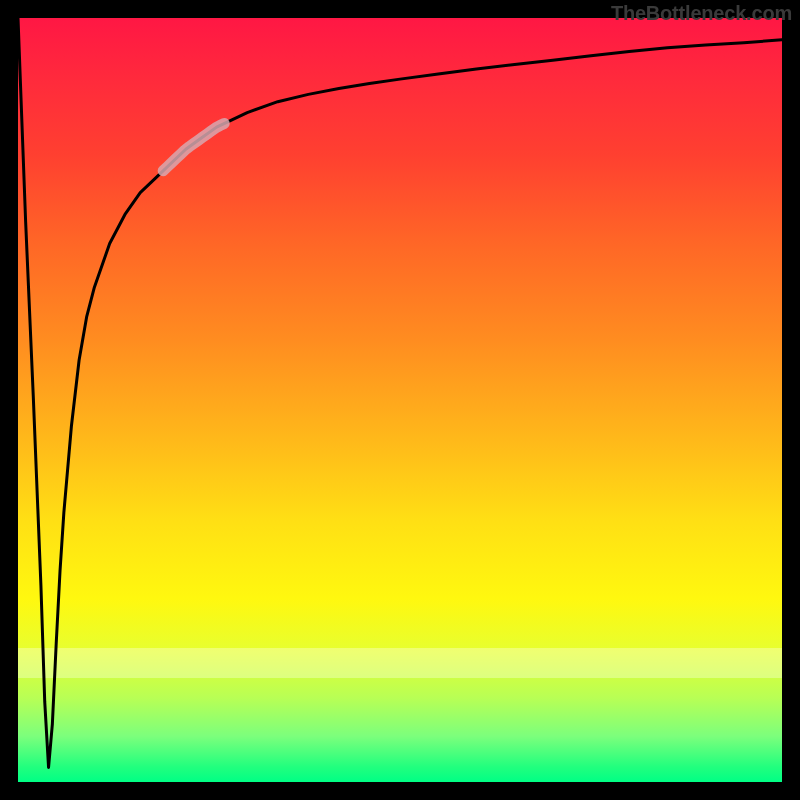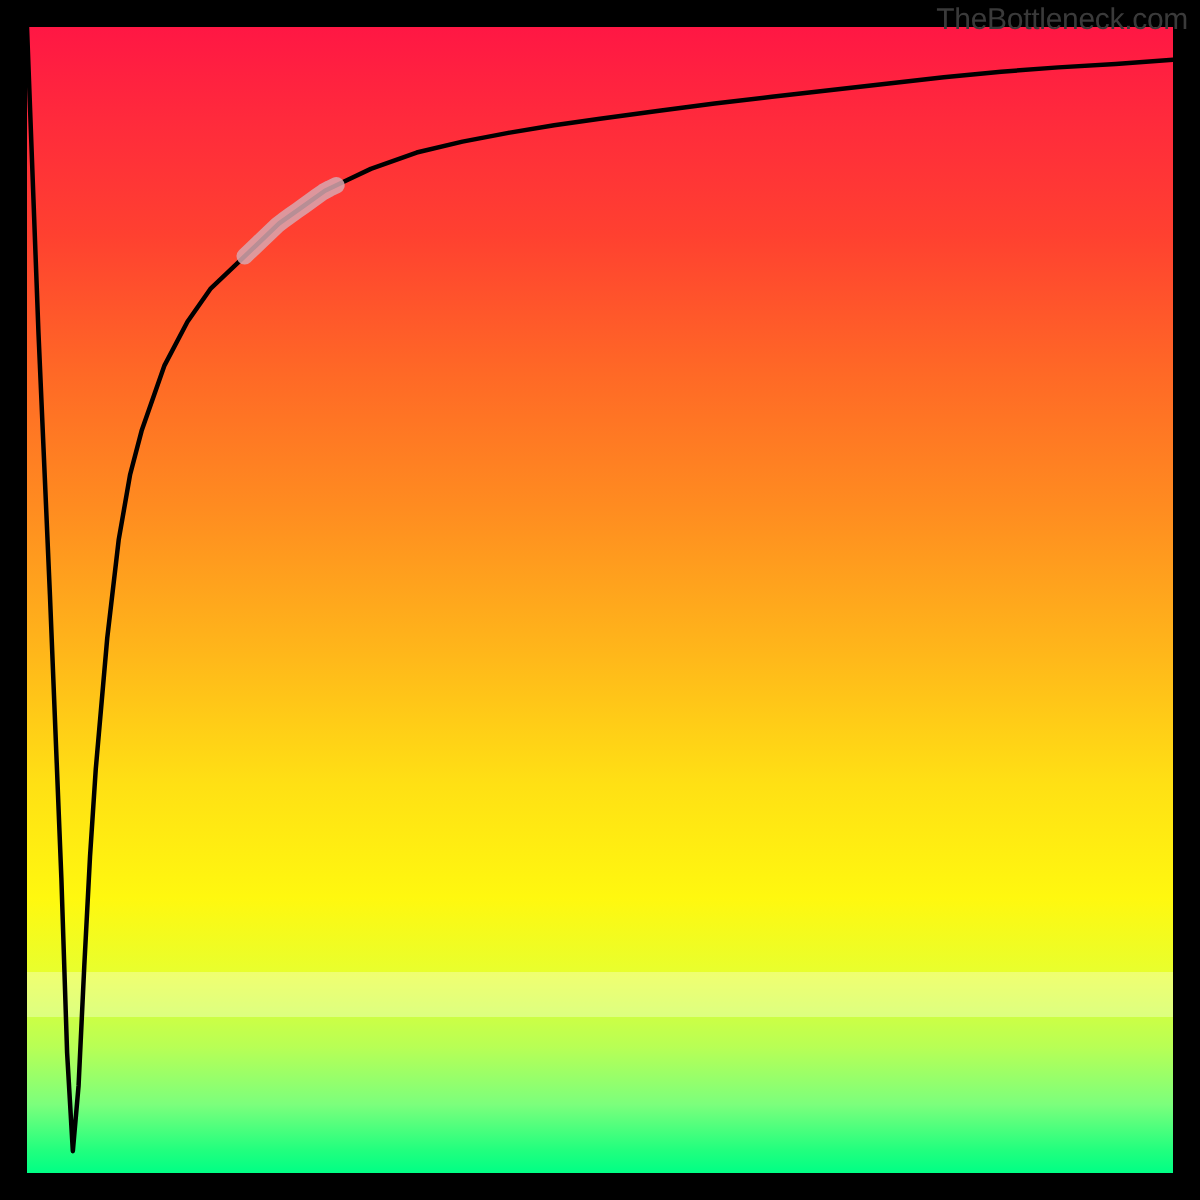--- a/index.html
+++ b/index.html
@@ -61,21 +61,21 @@
     top: 630px;
     width: 764px;
     height: 30px;
     background: rgba(255,255,255,0.32);
   }
   .watermark {
     position: absolute;
     right: 8px;
     top: 2px;
     font-size: 20px;
-    font-weight: 400;
+    font-weight: 700;
     color: #3a3a3a;
     letter-spacing: -0.2px;
   }
 </style>
 </head>
 <body>
 
 <div class="outer">
   <div class="plot">
 

